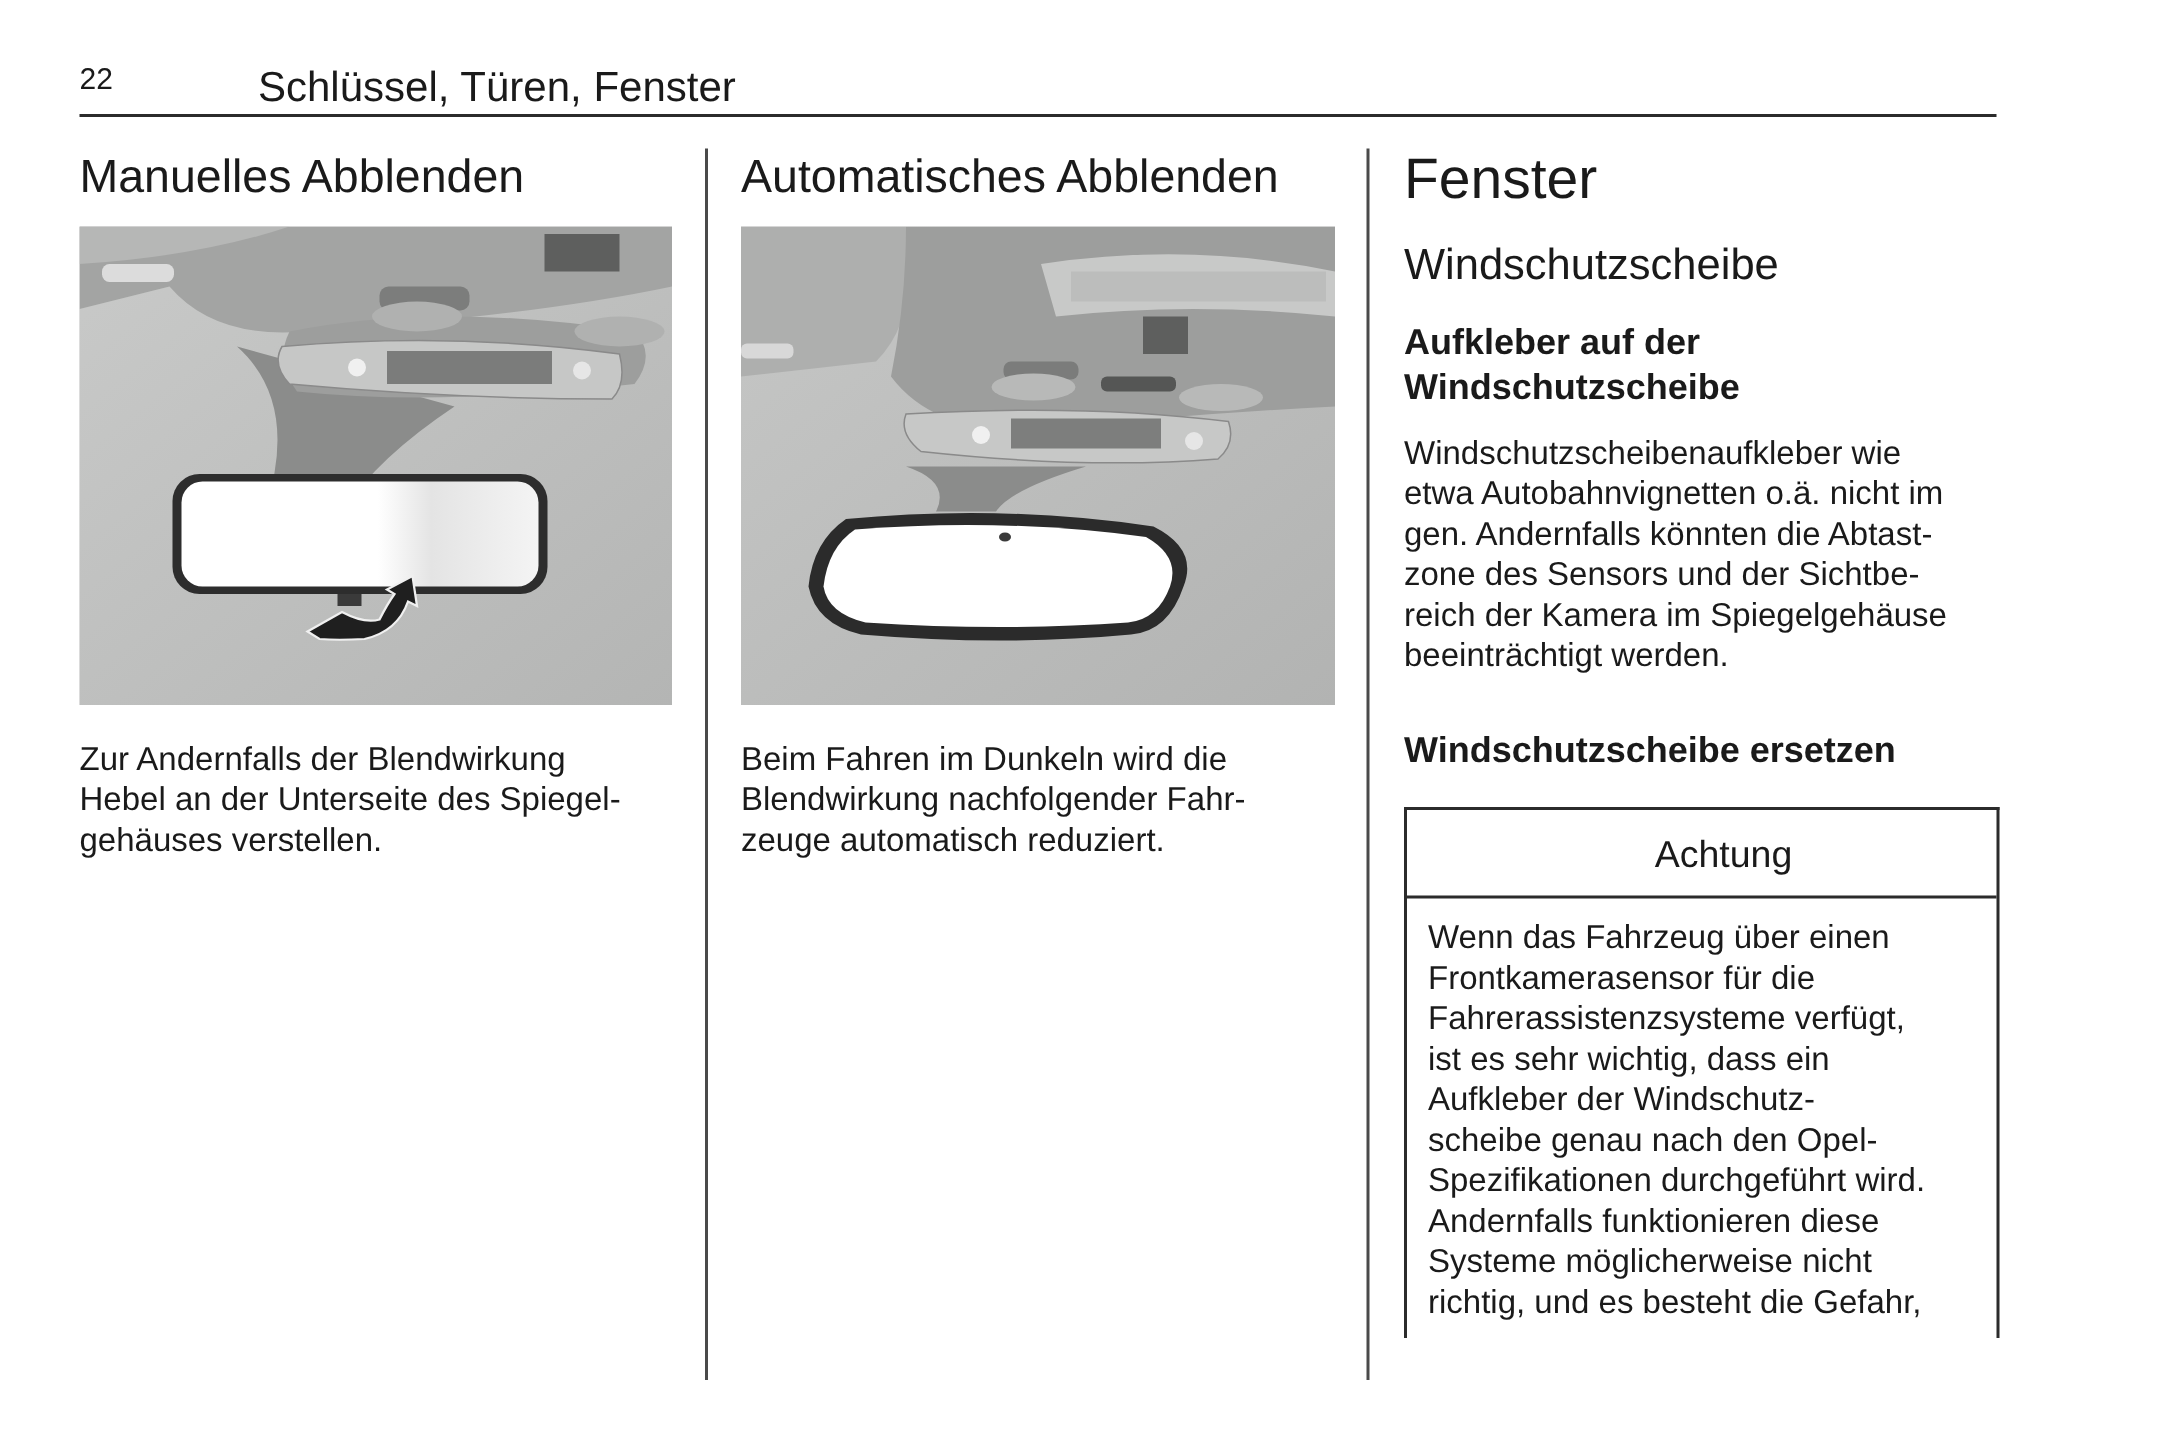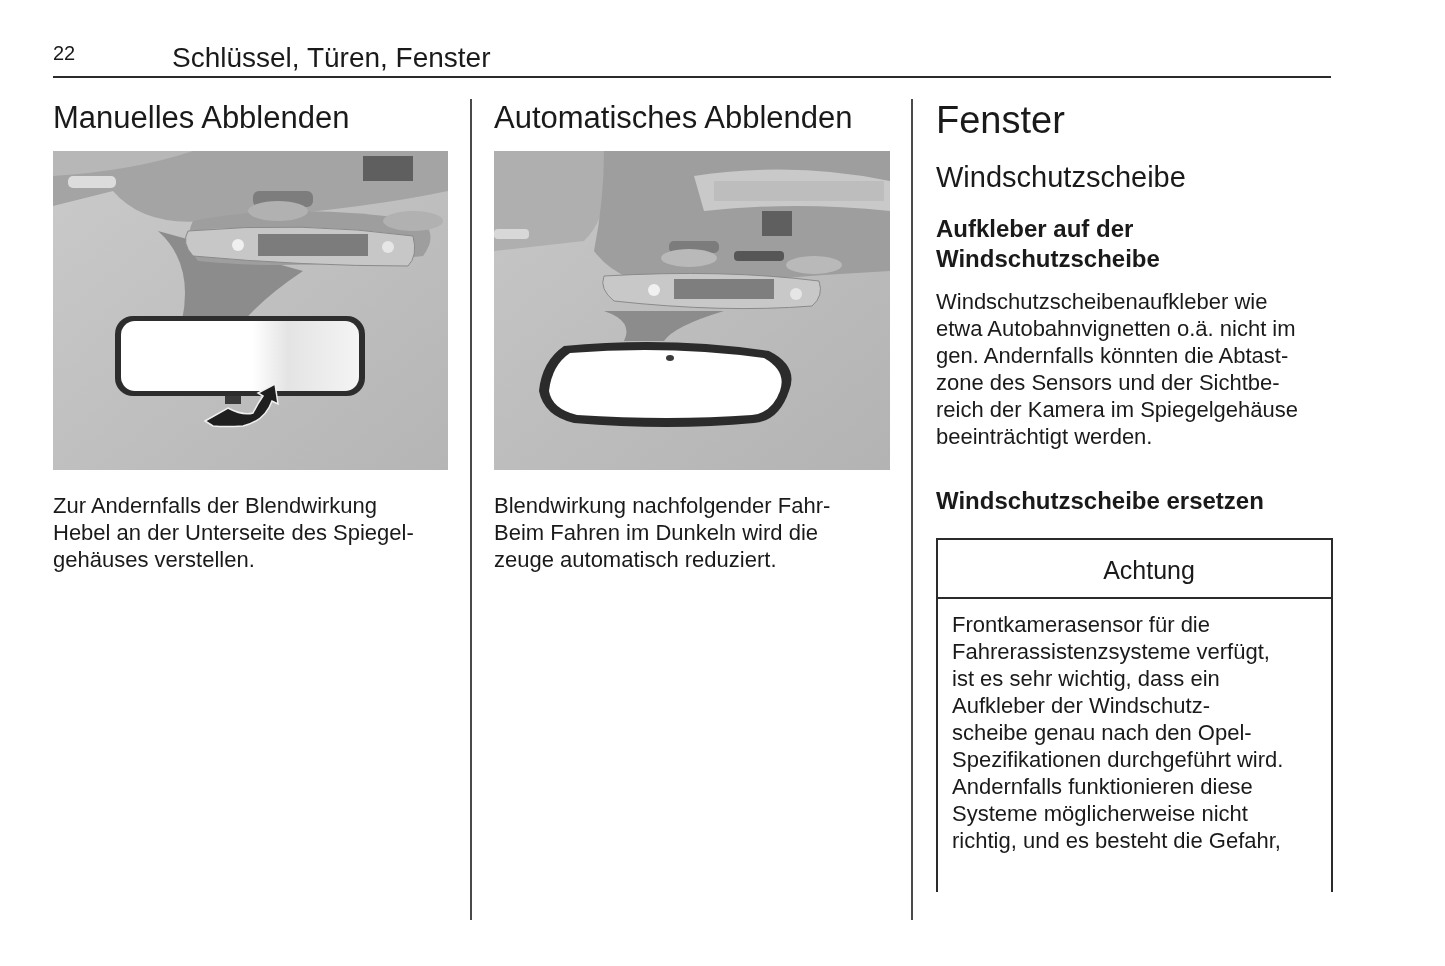--- a/index.html
+++ b/index.html
@@ -109,22 +109,22 @@
     <circle cx="160" cy="139" r="6" fill="#f0f0f0"></circle>
     <circle cx="302" cy="143" r="6" fill="#e6e6e6"></circle>
     <path d="M110 160 Q140 170 130 190 L170 190 Q180 175 230 160 Z" fill="#8b8c8b"></path>
     <path d="M70 195 Q175 185 275 200 Q305 215 295 240 Q285 270 260 272 Q175 280 80 272 Q50 265 45 240 Q48 210 70 195 Z" fill="#2b2b2b"></path>
     <path d="M76 202 Q175 194 270 207 Q293 220 286 240 Q278 262 258 264 Q175 270 83 264 Q58 258 55 240 Q58 214 76 202 Z" fill="#ffffff"></path>
     <ellipse cx="176" cy="207" rx="4" ry="3" fill="#3a3a3a"></ellipse>
   </svg>
 </div>
 <div class="col" style="left:494px; top:492px;">
   <p class="body-text">
+    <span class="line">Beim Fahren im Dunkeln wird die</span>
     <span class="line">Blendwirkung nachfolgender Fahr-</span>
-    <span class="line">Beim Fahren im Dunkeln wird die</span>
     <span class="line">zeuge automatisch reduziert.</span>
   </p>
 </div>
 
 <div class="col" style="left:936px; top:98px;">
   <h1 class="h1">Fenster</h1>
 </div>
 <div class="col" style="left:936px; top:159px;">
   <h2 class="h3">Windschutzscheibe</h2>
 </div>
@@ -145,20 +145,21 @@
   </p>
 </div>
 <div class="col" style="left:936px; top:486px;">
   <h3 class="h4">Windschutzscheibe ersetzen</h3>
 </div>
 
 <div class="notice">
   <div class="notice-head">Achtung</div>
   <div class="notice-body">
     <p class="body-text">
+      <span class="line">Wenn das Fahrzeug über einen</span>
       <span class="line">Frontkamerasensor für die</span>
       <span class="line">Fahrerassistenzsysteme verfügt,</span>
       <span class="line">ist es sehr wichtig, dass ein</span>
       <span class="line">Aufkleber der Windschutz-</span>
       <span class="line">scheibe genau nach den Opel-</span>
       <span class="line">Spezifikationen durchgeführt wird.</span>
       <span class="line">Andernfalls funktionieren diese</span>
       <span class="line">Systeme möglicherweise nicht</span>
       <span class="line">richtig, und es besteht die Gefahr,</span>
     </p>

